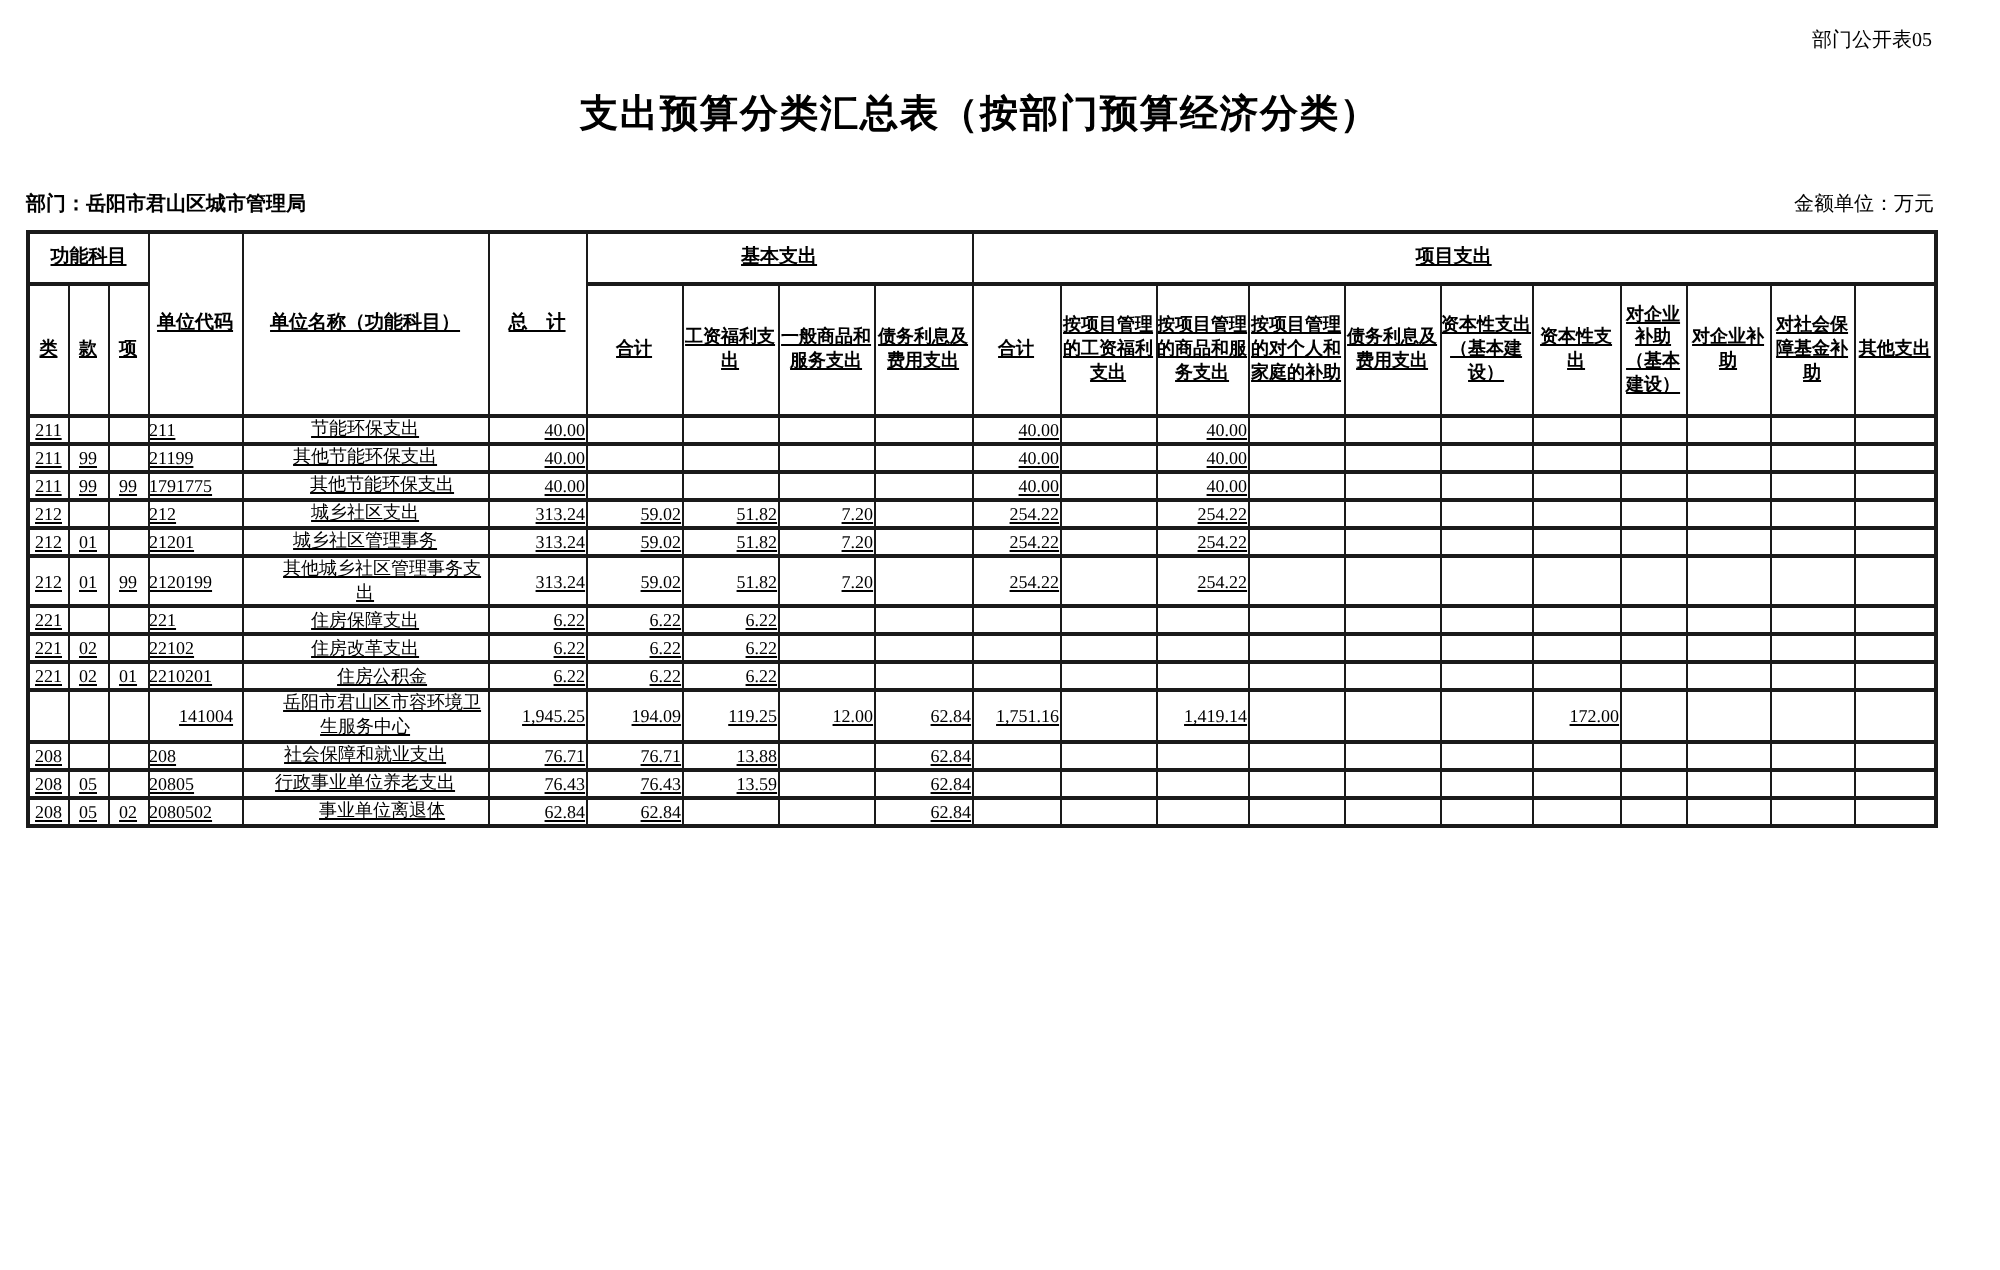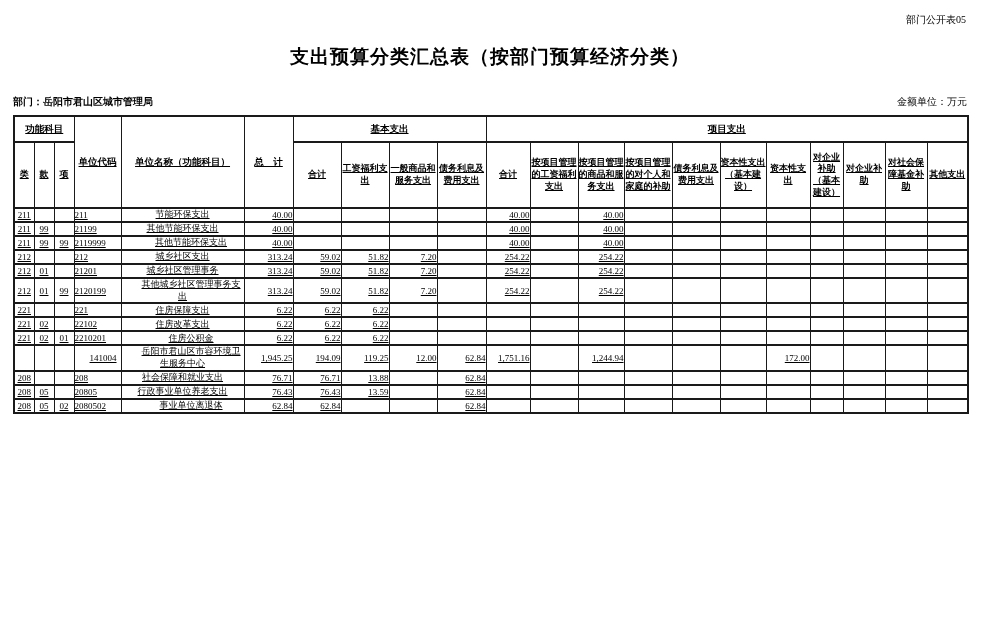--- a/index.html
+++ b/index.html
@@ -186,21 +186,21 @@
         <td class="c-num"></td>
         <td class="c-num"></td>
         <td class="c-num"></td>
         <td class="c-num"></td>
         <td class="c-num"></td>
       </tr>
       <tr>
         <td class="c-center">211</td>
         <td class="c-center">99</td>
         <td class="c-center">99</td>
-        <td class="c-code">2119999</td>
+        <td class="c-code">1791775</td>
         <td class="c-name indent">其他节能环保支出</td>
         <td class="c-num">40.00</td>
         <td class="c-num"></td>
         <td class="c-num"></td>
         <td class="c-num"></td>
         <td class="c-num"></td>
         <td class="c-num">40.00</td>
         <td class="c-num"></td>
         <td class="c-num">40.00</td>
         <td class="c-num"></td>
@@ -356,21 +356,21 @@
         <td class="c-center"></td>
         <td class="c-code c-right">141004</td>
         <td class="c-name indent">岳阳市君山区市容环境卫生服务中心</td>
         <td class="c-num">1,945.25</td>
         <td class="c-num">194.09</td>
         <td class="c-num">119.25</td>
         <td class="c-num">12.00</td>
         <td class="c-num">62.84</td>
         <td class="c-num">1,751.16</td>
         <td class="c-num"></td>
-        <td class="c-num">1,244.94</td>
+        <td class="c-num">1,419.14</td>
         <td class="c-num"></td>
         <td class="c-num"></td>
         <td class="c-num"></td>
         <td class="c-num">172.00</td>
         <td class="c-num"></td>
         <td class="c-num"></td>
         <td class="c-num"></td>
         <td class="c-num"></td>
       </tr>
       <tr>

